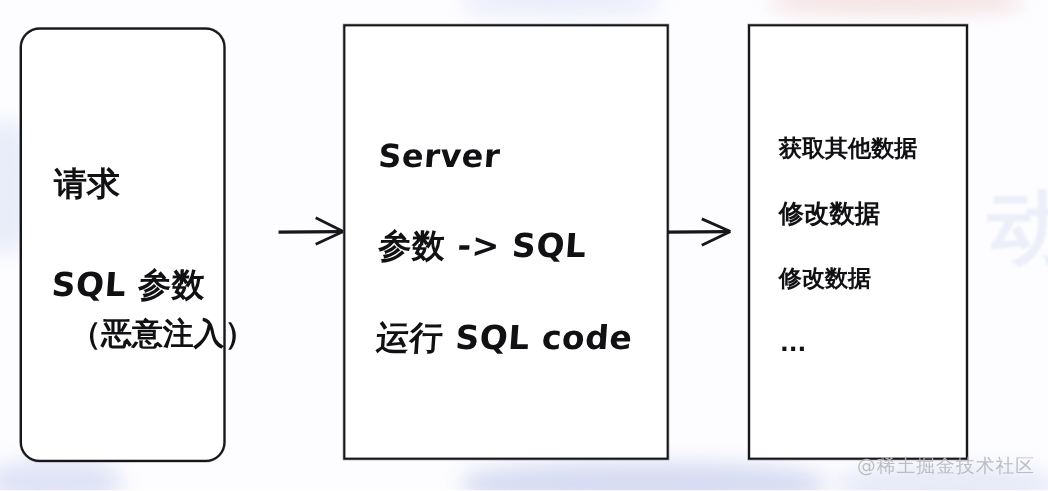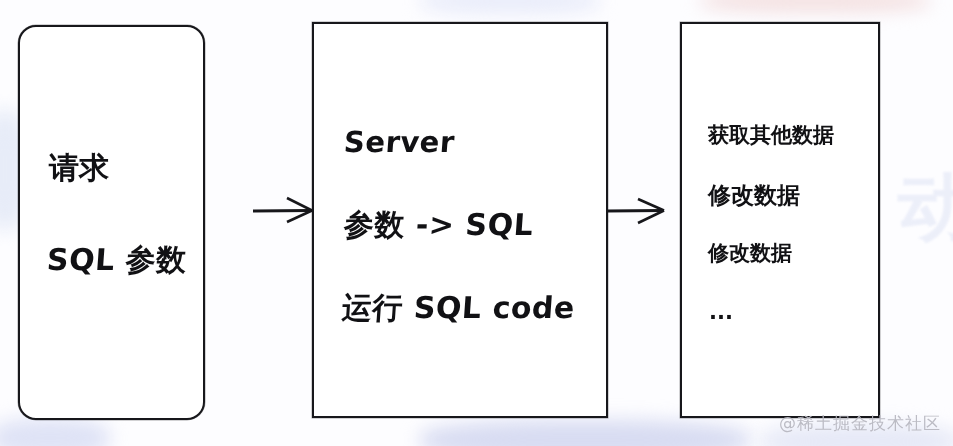--- a/index.html
+++ b/index.html
@@ -90,20 +90,21 @@
   <div class="bg-smear" style="left:-18px;top:110px;width:46px;height:120px;background:#e7ecf8;"></div>
   <div class="bg-smear" style="left:-10px;top:418px;width:120px;height:40px;background:#dfe3f6;"></div>
   <div class="bg-smear" style="left:420px;top:420px;width:330px;height:40px;background:#d8dcf2;"></div>
   <div class="bg-smear" style="left:760px;top:424px;width:200px;height:34px;background:#e6e9f7;"></div>
 
   <div class="bg-wm blur" style="left:898px;top:158px;font-size:74px;">动</div>
 
   <div class="box" style="left:18px;top:25px;width:187px;height:395px;border-radius:18px;">
     <div class="line cn" style="left:29px;top:126px;font-size:30px;">请求</div>
     <div class="line hand" style="left:27px;top:218px;font-size:30px;">SQL 参数</div>
+    <div class="line cn" style="left:44px;top:263px;font-size:28px;">（恶意注入）</div>
   </div>
 
   <div class="arrow" style="left:253px;top:193px;width:62px;height:34px;">
     <svg width="62" height="34" viewBox="0 0 62 34">
       <line x1="0" y1="18" x2="57" y2="17.5" stroke="#17171b" stroke-width="3"></line>
       <line x1="34" y1="5" x2="59" y2="17.5" stroke="#17171b" stroke-width="2.6"></line>
       <line x1="34" y1="29" x2="59" y2="17.5" stroke="#17171b" stroke-width="2.6"></line>
     </svg>
   </div>
 

